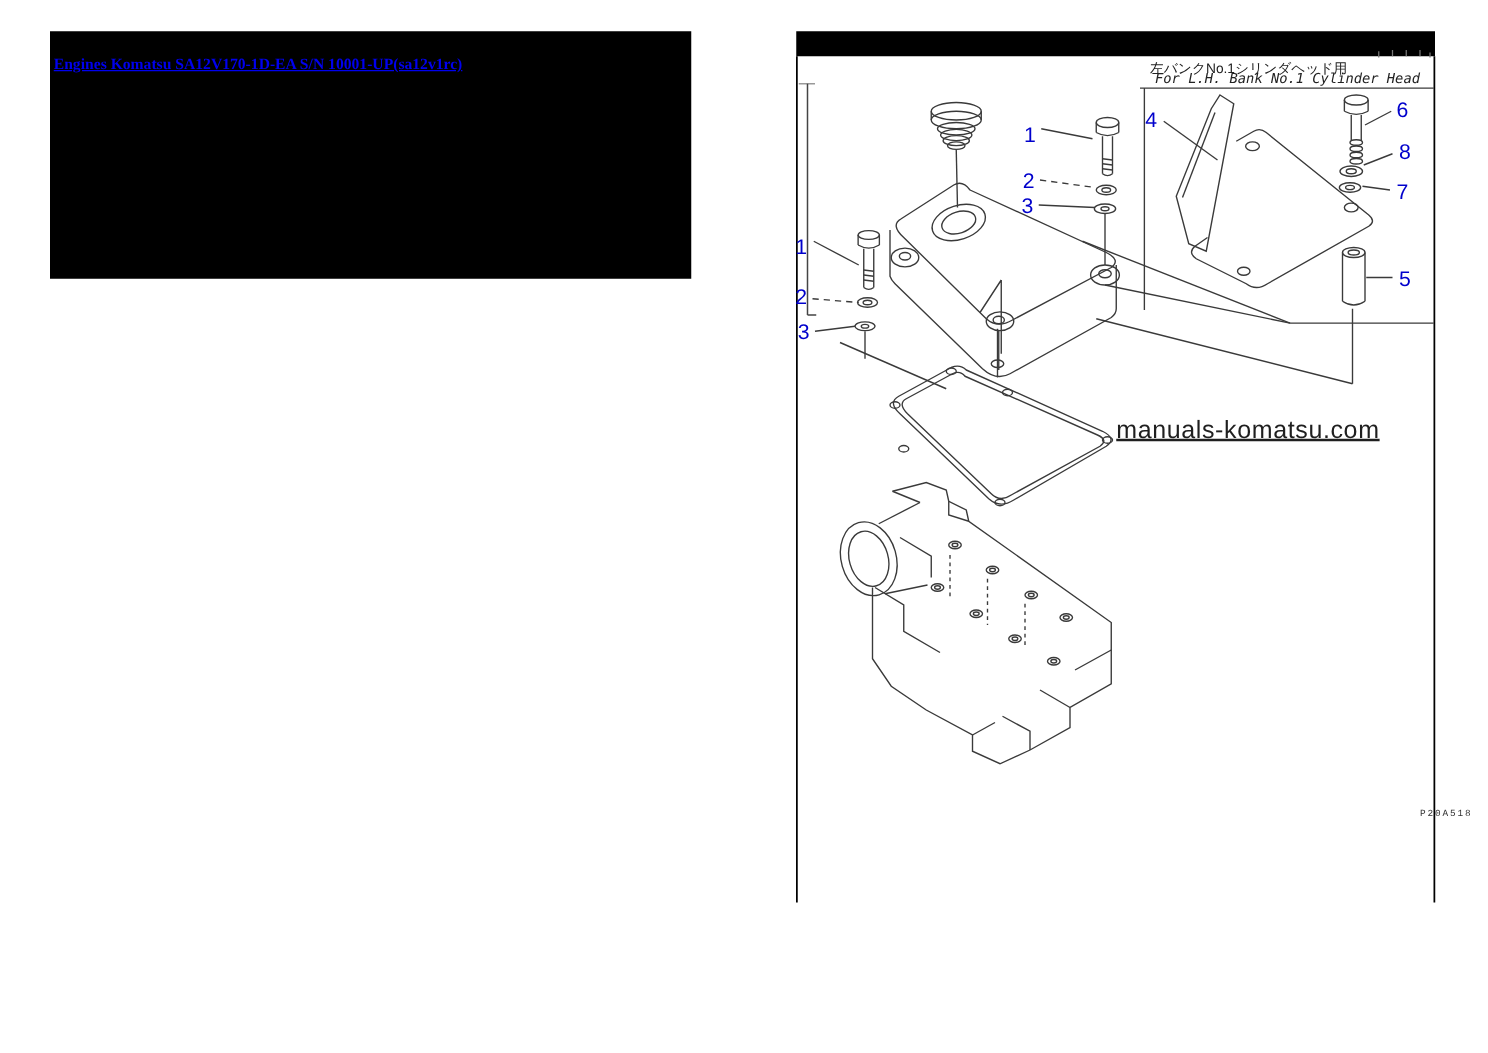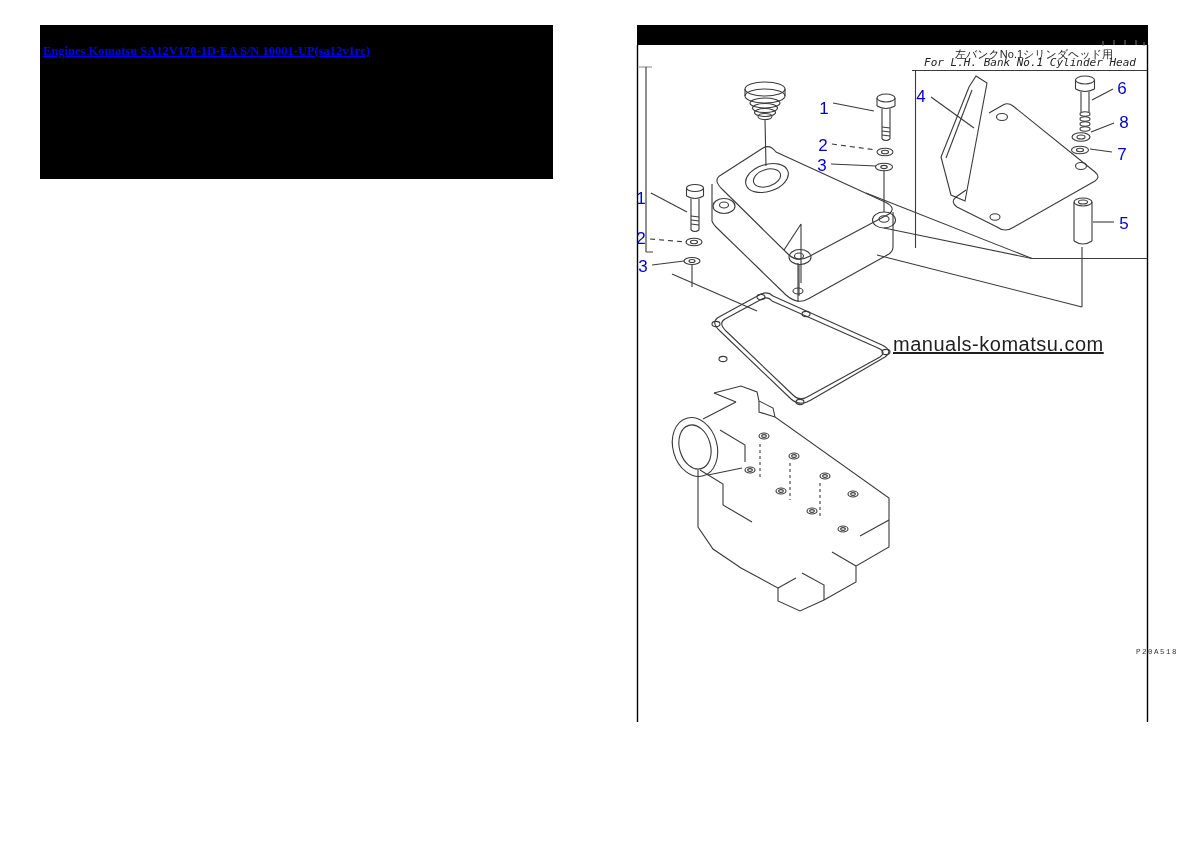--- a/index.html
+++ b/index.html
@@ -1,23 +1,23 @@
 <!DOCTYPE html>
 <html><head>
 <meta charset="utf-8">
 <style>
   html,body{margin:0;padding:0;background:#fff;}
   #stage{position:relative;width:1190px;height:842px;background:#ffffff;overflow:hidden;
          font-family:"Liberation Sans",sans-serif;}
   
-  .link-panel{position:absolute;left:40px;top:25px;width:513px;height:154px;background:#000;}
+  .link-panel{position:absolute;left:40px;top:25px;width:513px;height:198px;background:#000;}
   .link-panel a{position:absolute;left:3px;top:19px;color:#0000ee;text-decoration:underline;
       font-family:"Liberation Serif",serif;font-weight:bold;font-size:12.5px;white-space:nowrap;}
   
-  .jp-title{position:absolute;left:920px;top:47px;width:228px;text-align:center;
+  .jp-title{position:absolute;left:920px;top:47px;width:228px;
       font-size:11px;color:#222;letter-spacing:0px;white-space:nowrap;}
   .en-title{position:absolute;left:912px;top:56px;width:236px;text-align:center;
       font-family:"DejaVu Sans Mono",monospace;font-size:11px;color:#222;white-space:nowrap;font-style:italic;}
   .watermark{position:absolute;left:893px;top:333px;font-size:20px;color:#1f1f1f;
       letter-spacing:0.5px;white-space:nowrap;text-decoration:underline;}
   .drawing-code{position:absolute;left:1136px;top:648px;font-family:Liberation Mono, monospace;
       font-size:7.5px;letter-spacing:1.5px;color:#333;white-space:nowrap;}
   .callout{position:absolute;transform:translate(-50%,-50%);color:#0000cc;
       font-size:17px;line-height:1;font-family:"Liberation Sans",sans-serif;}
   svg{position:absolute;left:0;top:0;}

